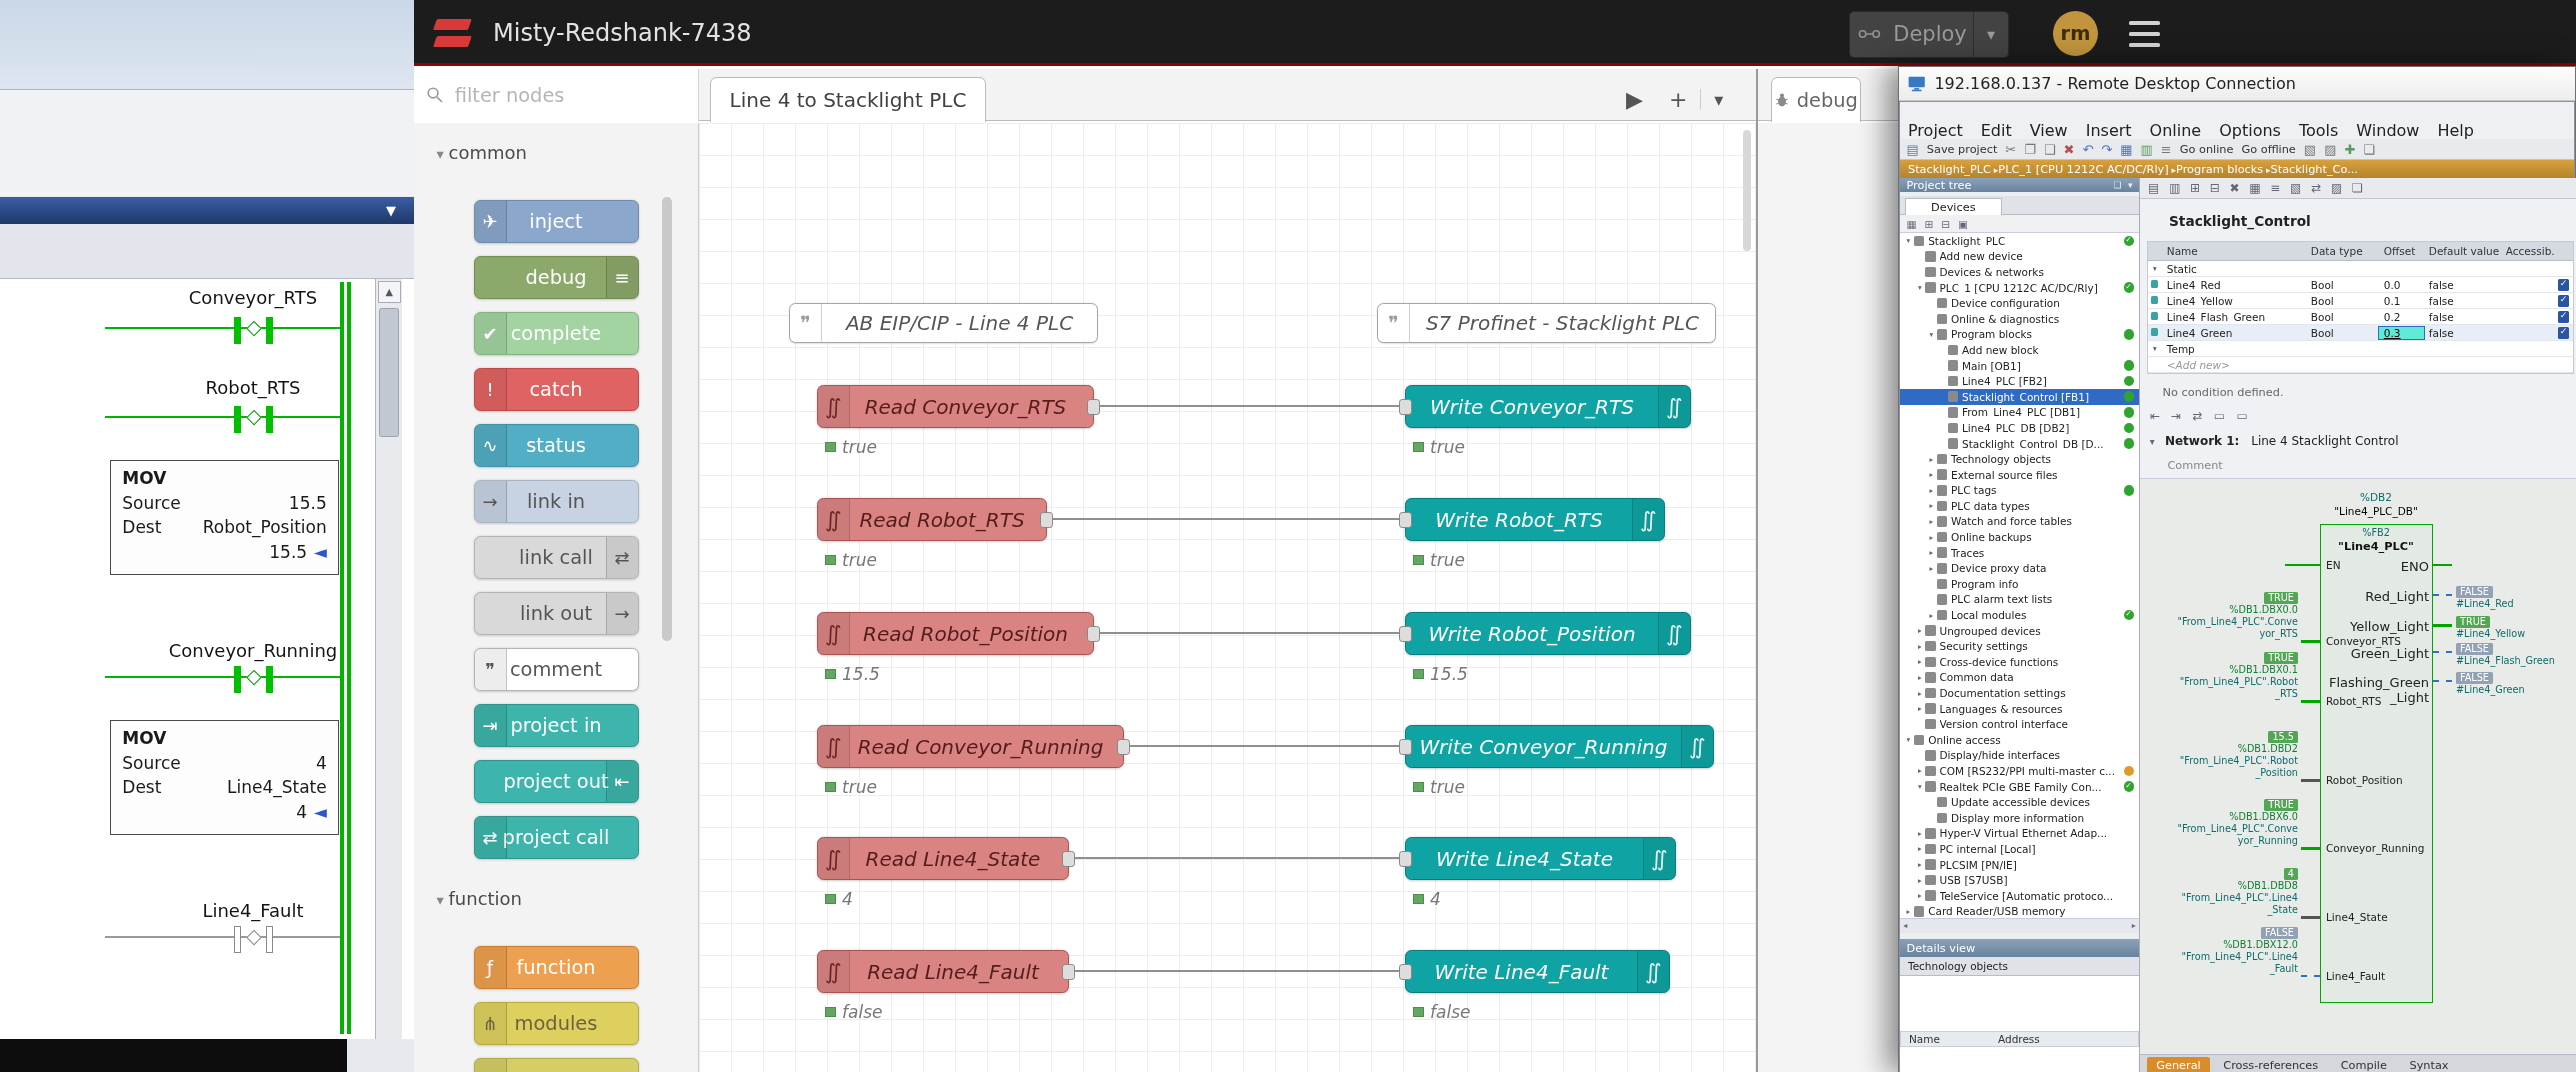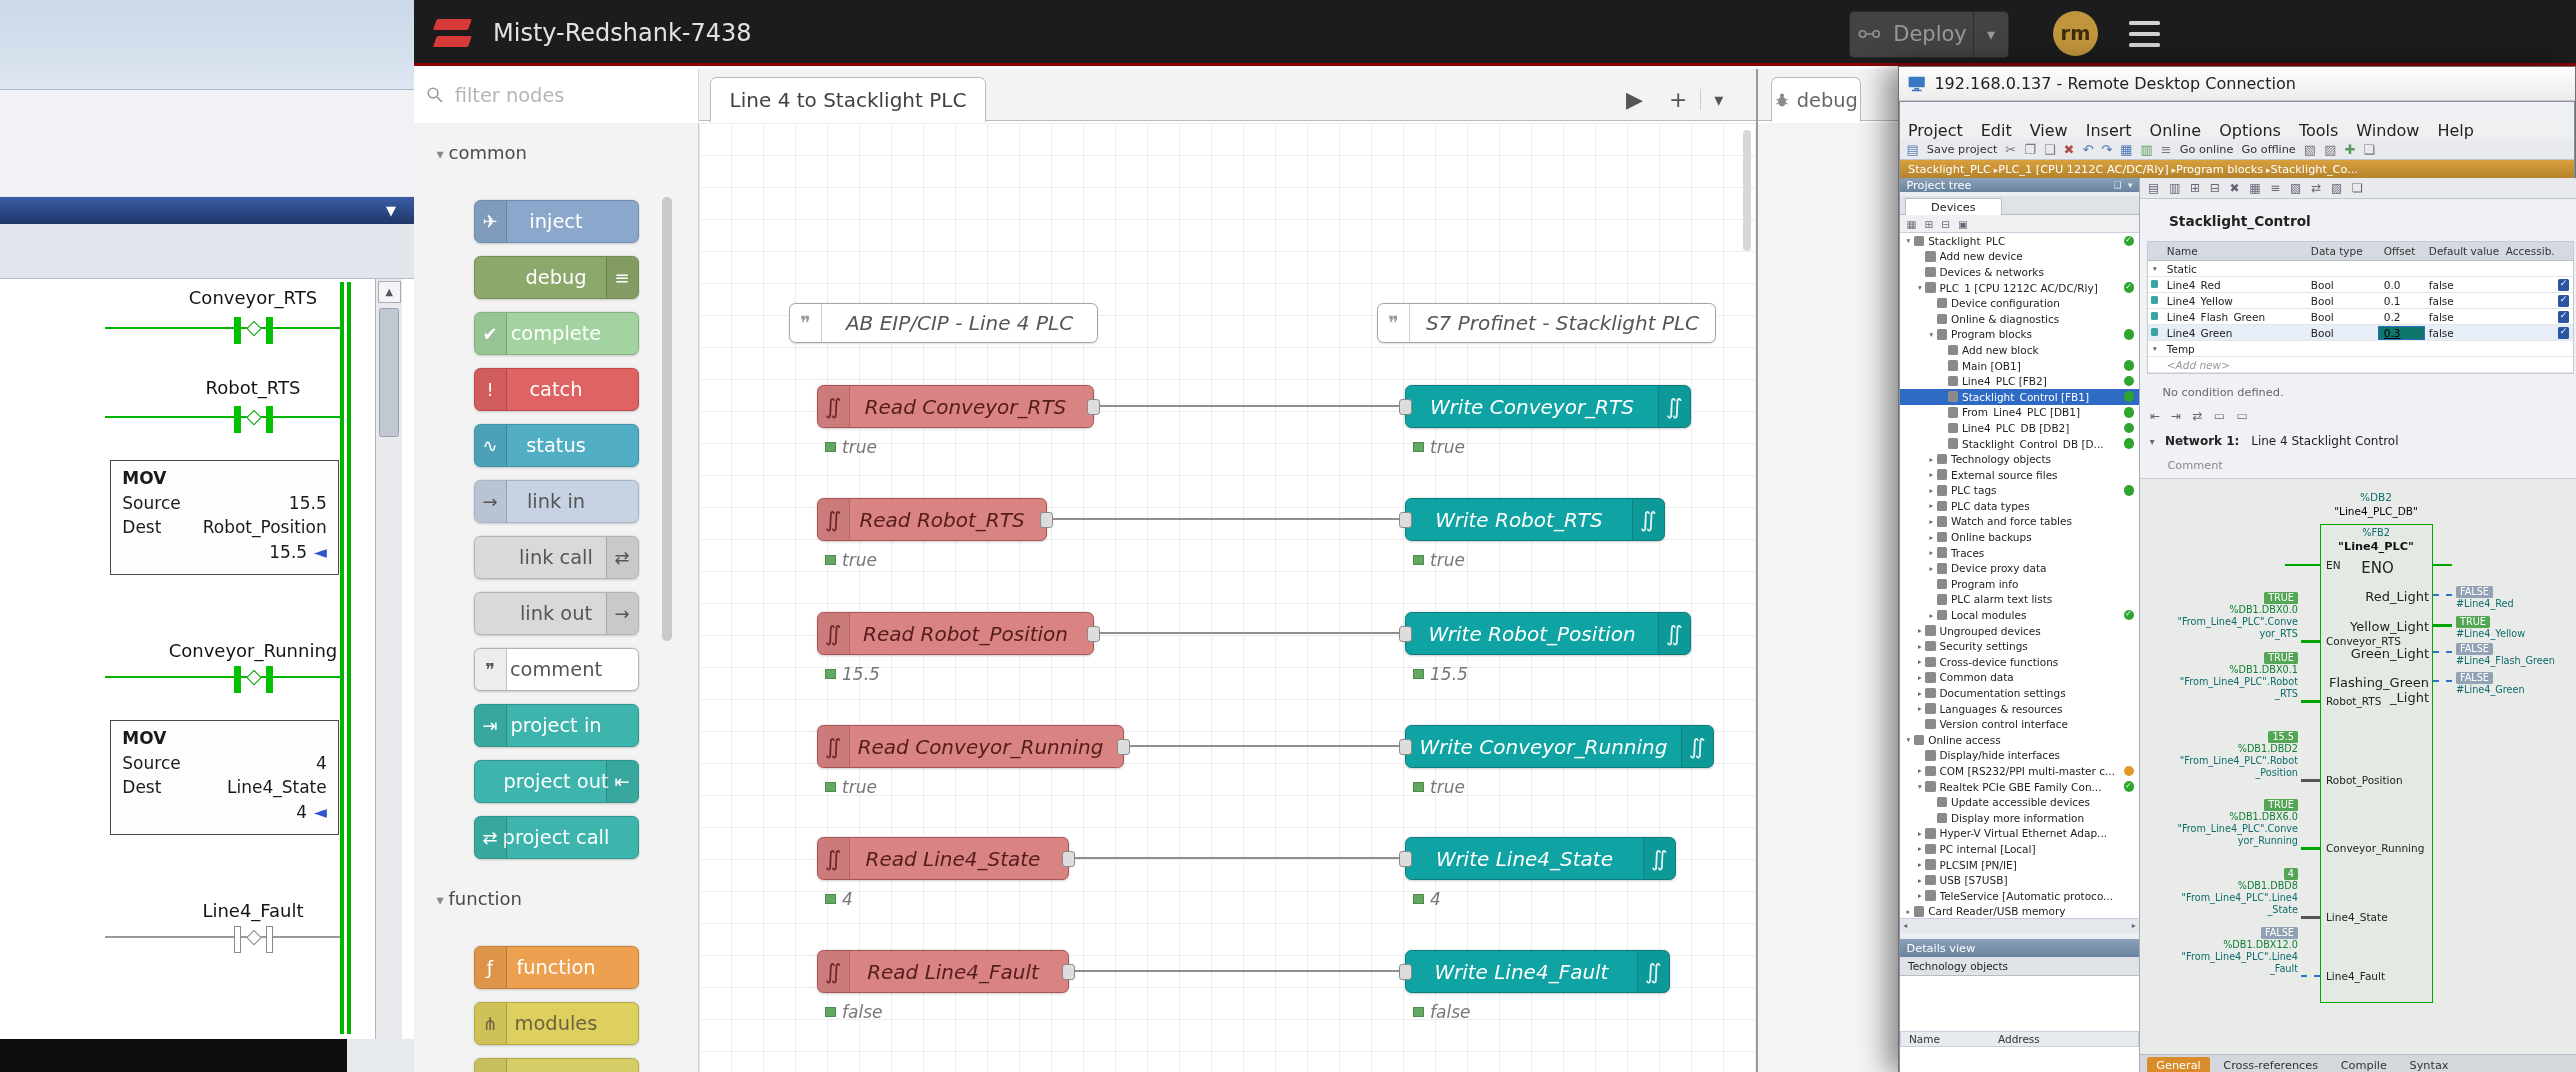--- a/index.html
+++ b/index.html
@@ -191,39 +191,39 @@
   .ttable .thead{display:grid;grid-template-columns:14.5px 144px 73px 45px 77px 53px 19.4px;background:#d5dae2;
     border-bottom:0.8px solid #b8bcc4;height:19.4px;align-items:center;color:#333;}
   .ttable .thead span{padding-left:4.8px;overflow:hidden;white-space:nowrap;}
   .trowt{display:grid;grid-template-columns:14.5px 144px 73px 45px 77px 53px 19.4px;height:16px;align-items:center;
     border-bottom:0.8px solid #e3e6ea;color:#222;}
   .trowt span{padding-left:4.8px;overflow:hidden;white-space:nowrap;}
   .trowt .gut{font-size:7.3px;color:#556;text-align:center;padding-left:0;}
   .r-bool .gut::before,.r-boolsel .gut::before{content:"";display:inline-block;width:7.3px;height:7.3px;background:#3aa3a3;border-radius:1.6px;}
   .r-add{font-style:italic;color:#999;}
   .r-boolsel{background:#e8eef8;}
-  .r-boolsel .c-off{background:#0f766e;outline:1.6px solid #2f6bc4;color:#000;text-decoration:underline;}
+  .r-boolsel .c-off{background:#5eead4;outline:1.6px solid #2f6bc4;color:#000;text-decoration:underline;}
   .cbx{visibility:hidden;width:11.3px;height:11.3px;background:#2a55a0;border-radius:1.6px;position:relative;justify-self:center;padding:0 !important;}
   .cbx::before{content:"✓";position:absolute;left:1.6px;top:-1.6px;color:#fff;font-size:9px;}
   .r-bool .cbx,.r-boolsel .cbx{visibility:visible;}
   .no-cond{position:absolute;left:22.6px;top:208px;font-size:11.3px;color:#666;}
   .net-icons{position:absolute;left:9.7px;top:231px;display:flex;gap:11.3px;font-size:12px;color:#667;}
   .net-header{position:absolute;left:9.7px;top:256px;font-size:12px;color:#222;}
   .net-header b{margin-right:8px;}
   .net-header .chev{color:#667;font-size:9.7px;margin-right:6.5px;}
   .net-comment{position:absolute;left:27.4px;top:281px;font-size:11.3px;color:#888;}
   .tia-net{position:absolute;left:0;top:300px;width:439px;height:576px;background:#e9ebe9;border-top:0.8px solid #ccd;}
   .fbd-inst{position:absolute;left:123px;top:11.3px;width:226px;text-align:center;font-size:10.5px;line-height:1.35;}
   .fbd-inst .addr{color:#0d6b6b;}
   .fbd-block{position:absolute;left:180px;top:45px;width:113px;height:479px;background:#e3e9e3;border:1.6px solid #00a500;}
   .fbd-head{position:absolute;left:181px;top:48px;width:110px;text-align:center;font-size:9.7px;line-height:1.3;}
   .fbd-head .addr{color:#0d6b6b;}
   .fbd-head .bname{font-size:11.3px;font-weight:bold;color:#111;}
   .npin-en{position:absolute;left:186px;top:80px;font-size:10.5px;color:#222;}
-  .npin-eno{position:absolute;left:186px;top:80px;width:103px;text-align:center;font-size:15px;color:#222;}
+  .npin-eno{position:absolute;left:186px;top:80px;width:103px;text-align:right;font-size:13px;color:#222;}
   .wire-en{position:absolute;left:145px;top:85px;width:35px;height:2.4px;background:#00a500;}
   .wire-eno{position:absolute;left:293px;top:85px;width:18.5px;height:2.4px;background:#00a500;}
   .nin,.nout{position:absolute;left:0;width:100%;height:0;}
   .nin:nth-child(1){top:163px;} .nin:nth-child(2){top:223px;} .nin:nth-child(3){top:302px;}
   .nin:nth-child(4){top:370px;} .nin:nth-child(5){top:439px;} .nin:nth-child(6){top:498px;}
   .nout:nth-child(1){top:117px;} .nout:nth-child(2){top:147px;} .nout:nth-child(3){top:174px;} .nout:nth-child(4){top:203px;}
   .nwire{position:absolute;top:-1.6px;height:2.4px;}
   .nin .nwire{left:161px;width:18.5px;} .nout .nwire{left:293px;width:18.5px;}
   .st-true .nwire{background:#00a500;} .st-num .nwire{background:#555;}
   .st-false .nwire{background:none;border-top:2.4px dashed #2f6fd0;height:0;}

